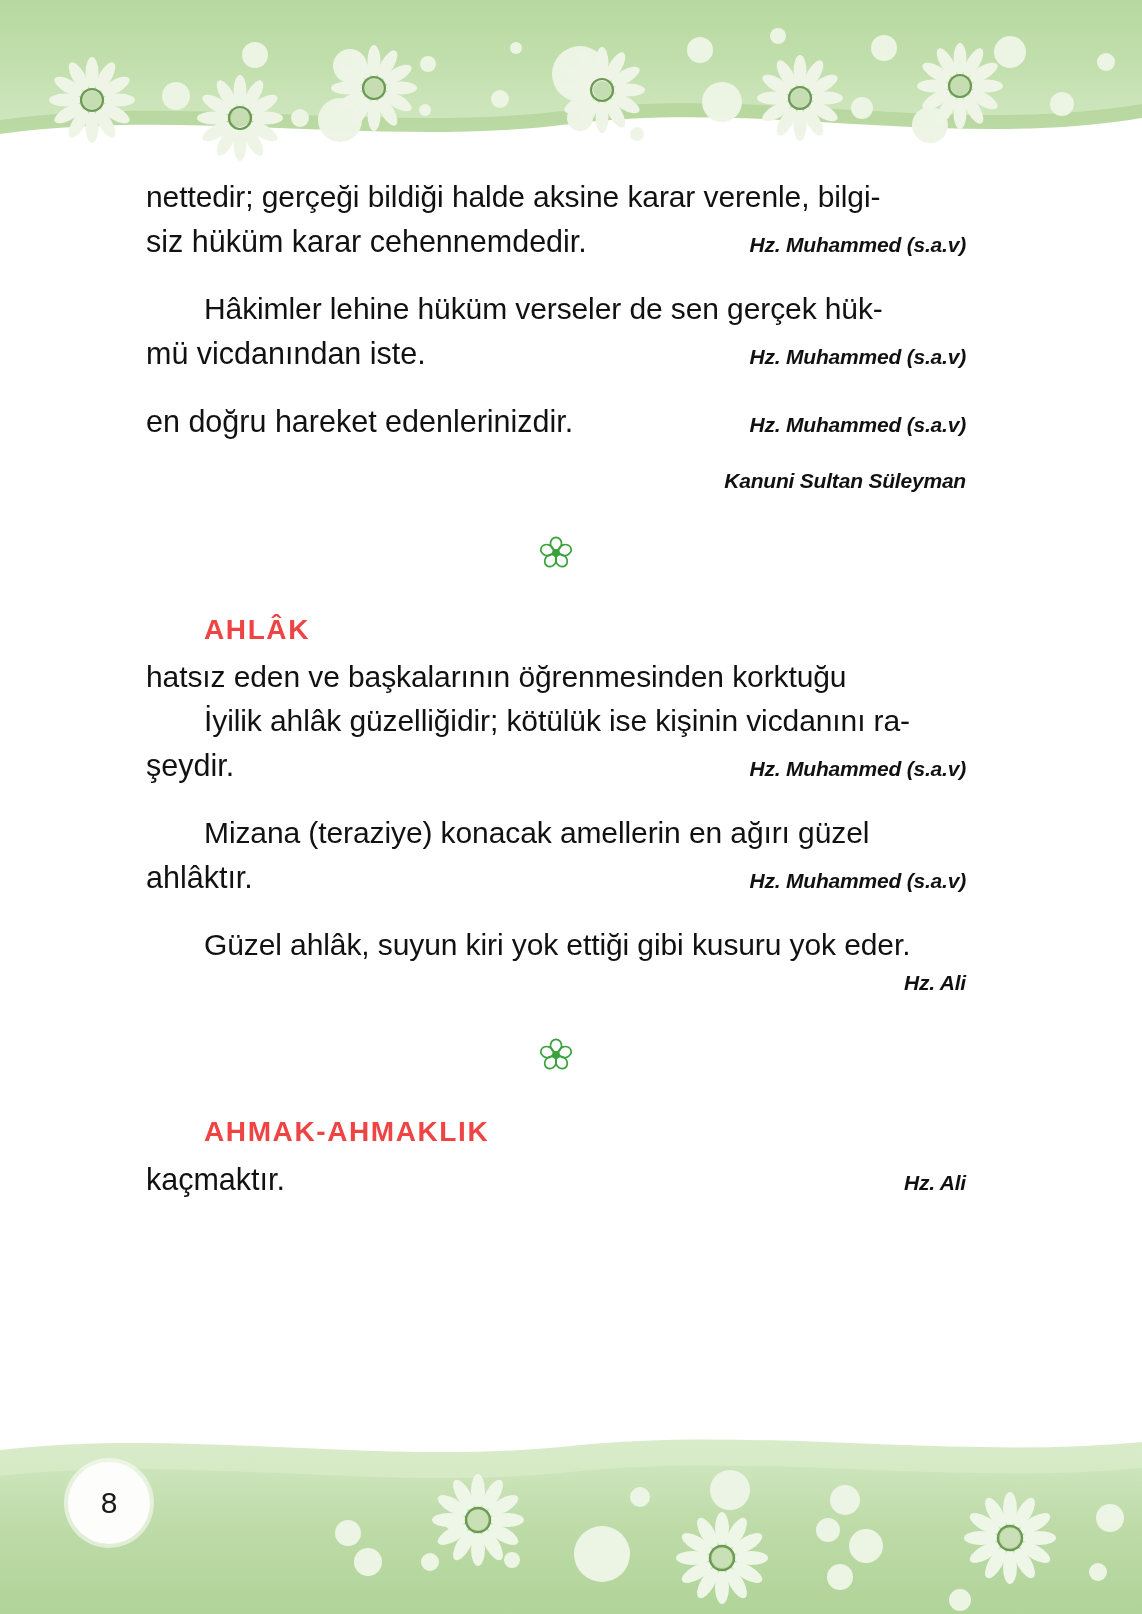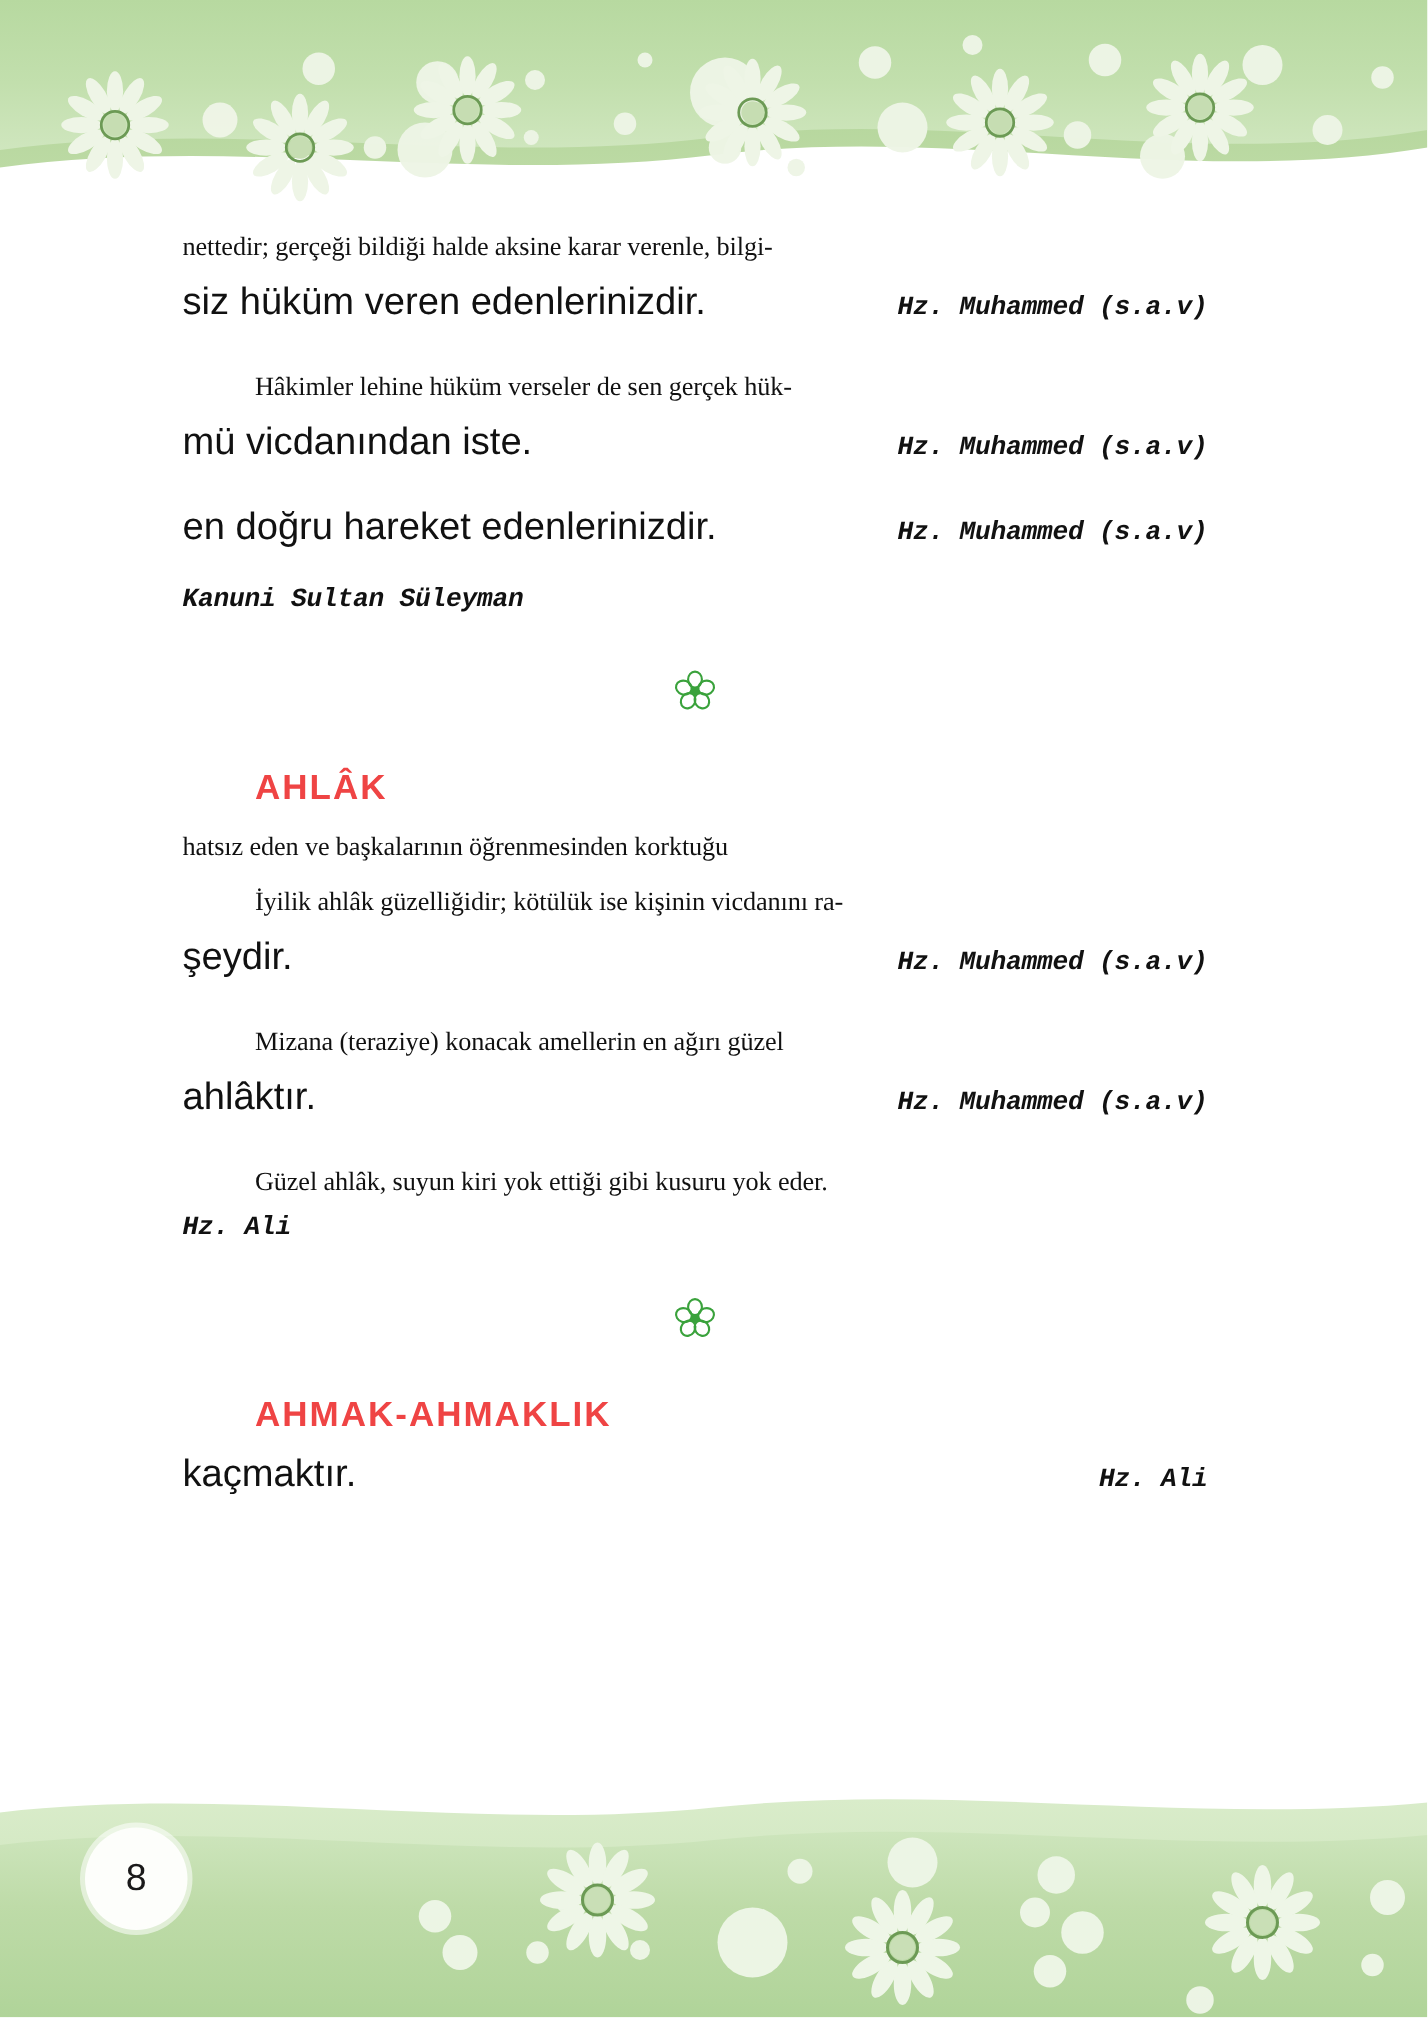--- a/index.html
+++ b/index.html
@@ -39,41 +39,40 @@
   }
 
   
   .content {
     position:absolute;
     left:146px; top:176px;
     width:820px;
   }
 
   .para {
-    font-size:21px;
+    font-size:30px;
     line-height:42px;
     color:#111111;
     text-align:justify;
     letter-spacing:-0.1px;
     margin-bottom:2px;
-    font-family:Liberation Serif, serif;
   }
   .para.indent { text-indent:58px; }
   .para.cont   { text-indent:0; }
 
   .para-block { margin-bottom:26px; }
 
   .attrib {
     font-size:21px;
     font-weight:bold;
     font-style:italic;
     color:#111111;
+    text-align:right;
     letter-spacing:-0.2px;
     line-height:26px;
-    font-family:Liberation Mono, monospace;
   }
 
   
   .line-with-attrib {
     display:flex;
     align-items:baseline;
     justify-content:space-between;
     gap:24px;
   }
   .line-with-attrib .txt {
@@ -239,21 +238,21 @@
     </svg>
   </div>
 
   <div class="page-number">8</div>
 
   <div class="content">
 
     <div class="para-block">
       <div class="para cont">nettedir; gerçeği bildiği halde aksine karar verenle, bilgi-</div>
       <div class="line-with-attrib">
-        <span class="txt">siz hüküm veren edenlerinizdir.</span>
+        <span class="txt">siz hüküm karar cehennemdedir.</span>
         <span class="attrib">Hz. Muhammed (s.a.v)</span>
       </div>
     </div>
 
     <div class="para-block">
       <div class="para indent" style="text-align:justify;">
         <span>Hâkimler lehine hüküm verseler de sen gerçek hük-</span>
       </div>
       <div class="line-with-attrib">
         <span class="txt">mü vicdanından iste.</span>

